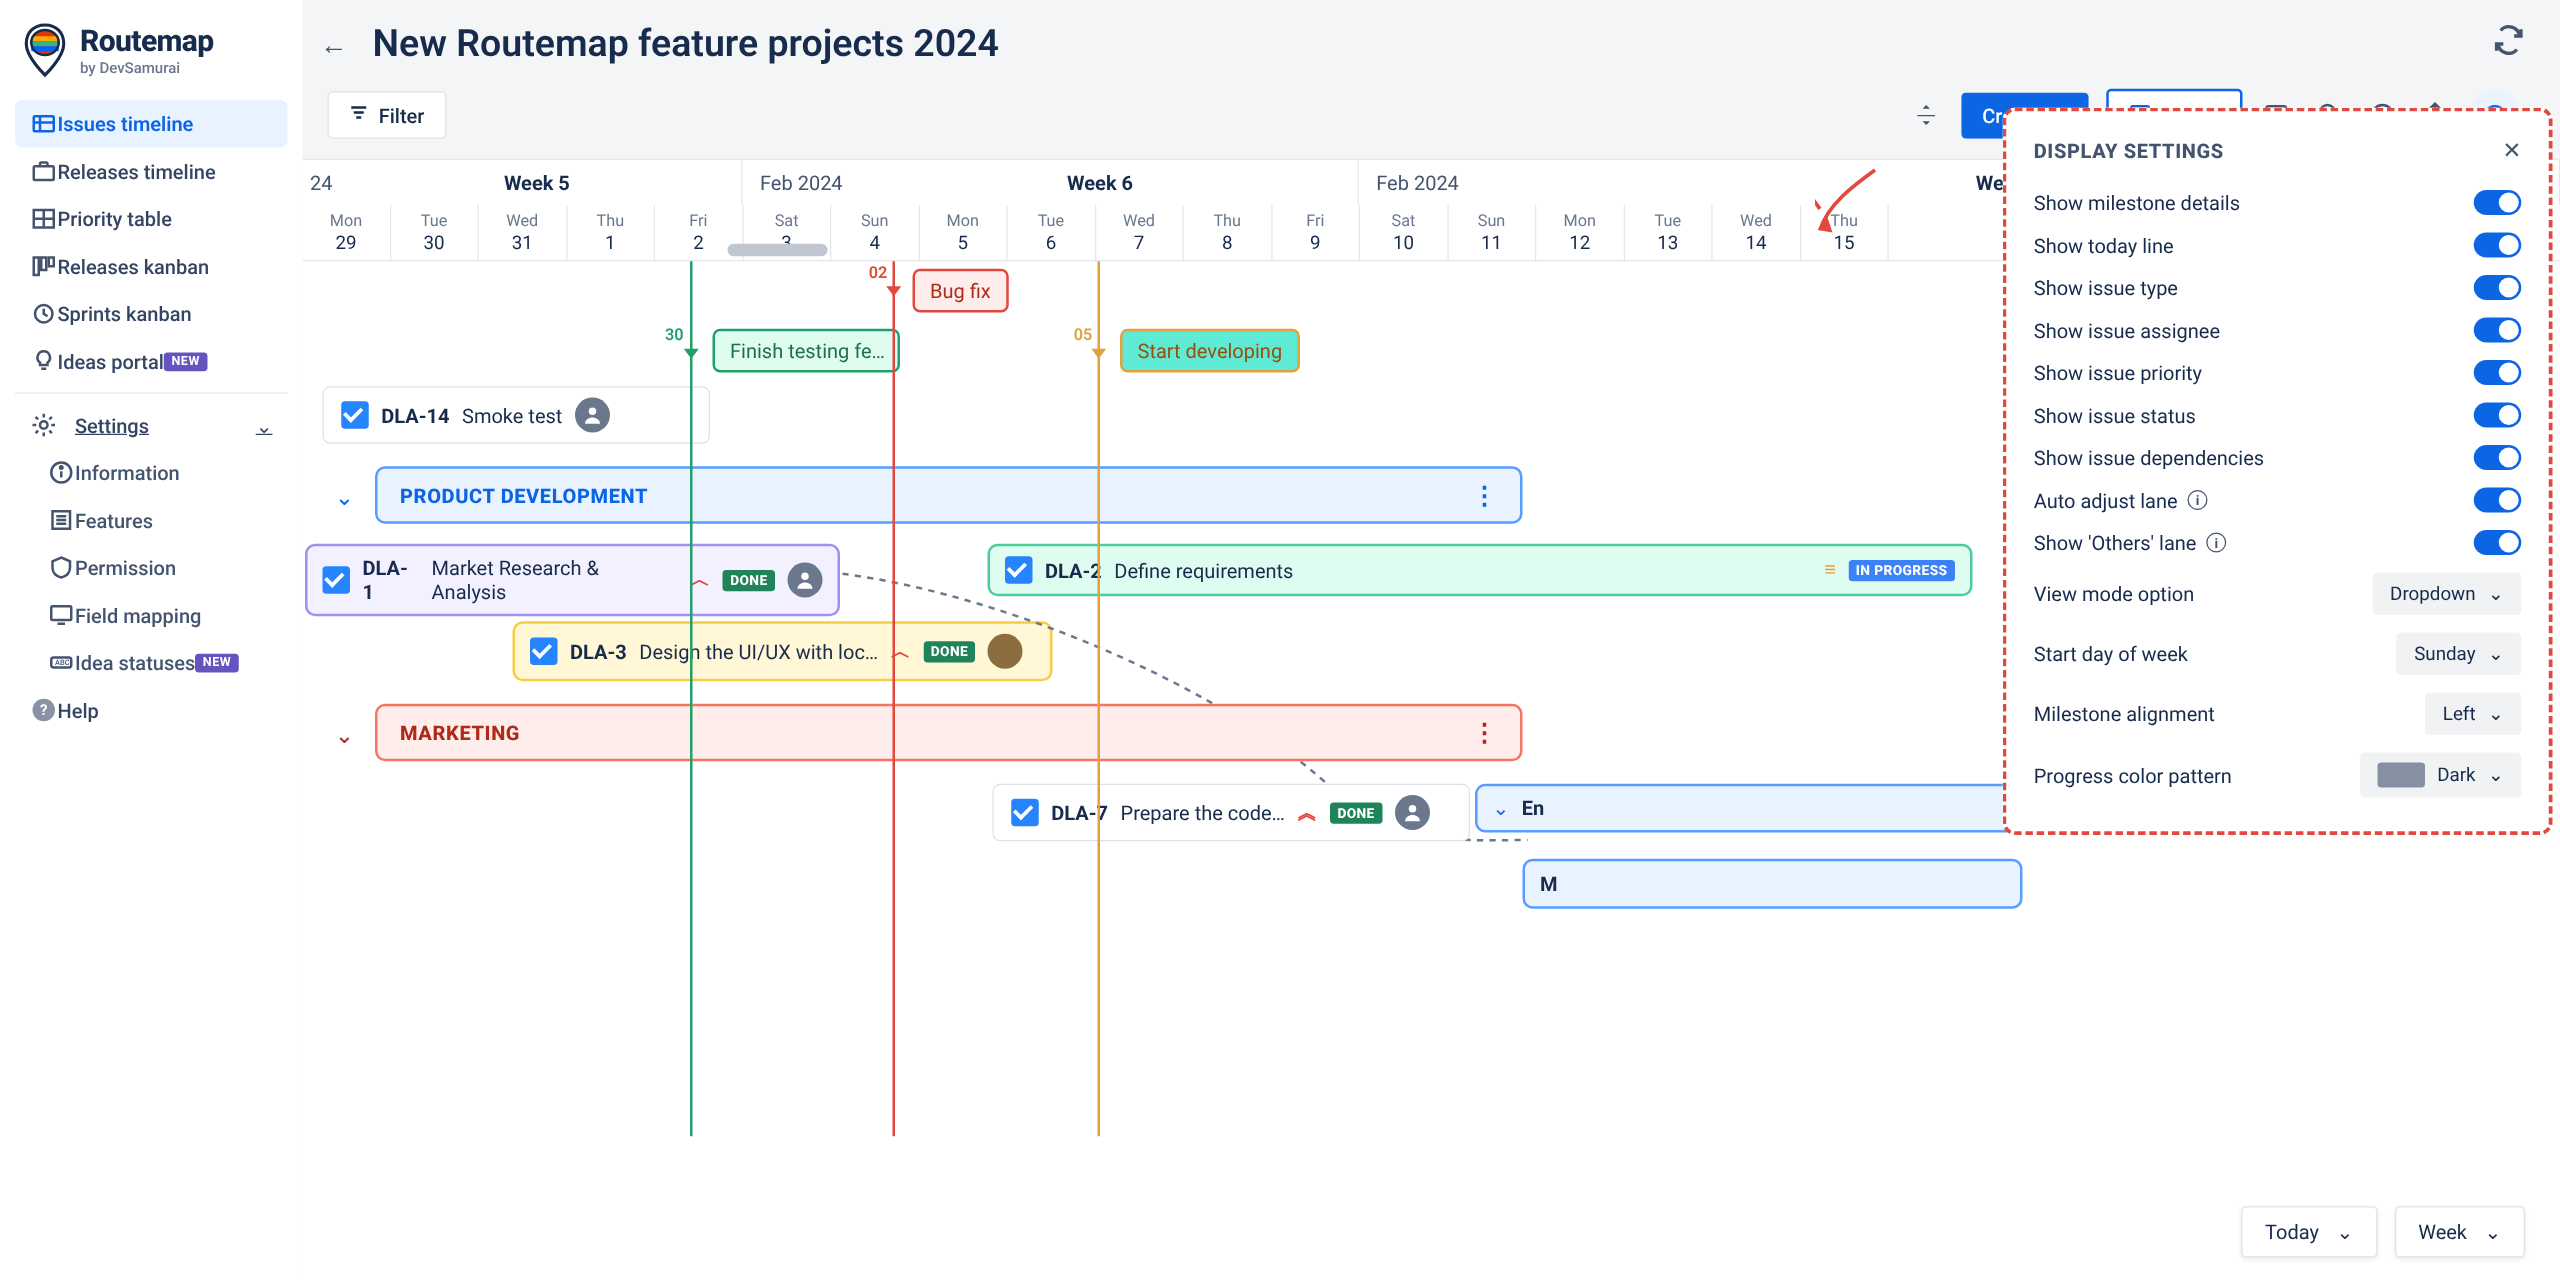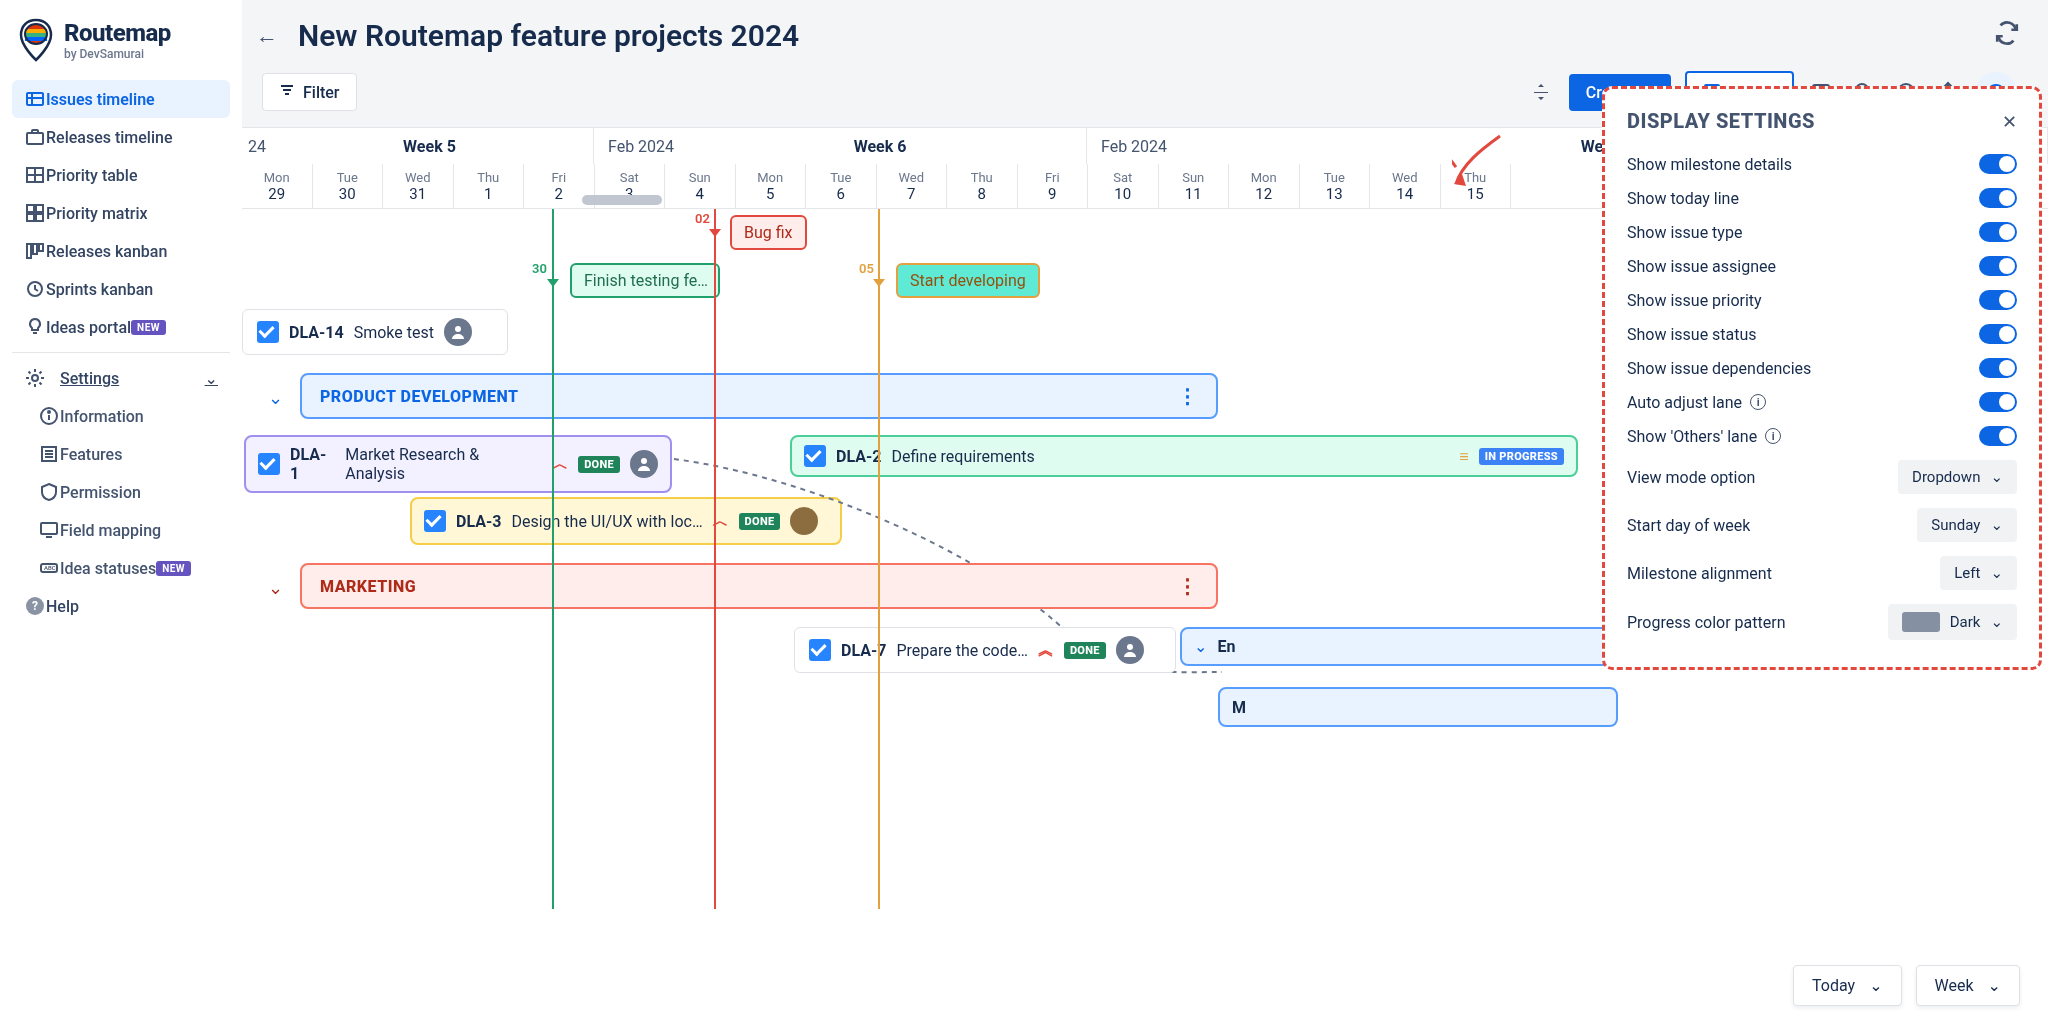--- a/index.html
+++ b/index.html
@@ -91,21 +91,21 @@
 
 .dep-curve { position: absolute; pointer-events: none; }
 
 
 .footer-controls { position: absolute; bottom: 18px; right: 28px; display: flex; gap: 14px; padding-left: 32px; }
 .dd { background: #fff; border: 1px solid #dfe1e6; border-radius: 4px; padding: 10px 18px; display: flex; align-items: center; gap: 14px; font-size: 16px; box-shadow: 0 2px 4px rgba(9,30,66,.08); }
 
 
 .panel { position: absolute; right: 6px; top: 86px; width: 440px; background: #fff; border: 3px dashed #e2483d; border-radius: 10px; padding: 20px 22px; z-index: 20; }
 .panel-head { display: flex; align-items: center; margin-bottom: 14px; }
-.panel-title { font-size: 20px; font-weight: 800; color: #44546f; letter-spacing: .5px; }
+.panel-title { font-size: 16px; font-weight: 800; color: #44546f; letter-spacing: .5px; }
 .panel-close { margin-left: auto; font-size: 18px; color: #44546f; cursor: pointer; }
 .setting-row { display: flex; align-items: center; padding: 7px 0; font-size: 16px; color: #172b4d; }
 .setting-row .info { width: 16px; height: 16px; border: 1.5px solid #44546f; border-radius: 50%; display: inline-flex; align-items: center; justify-content: center; font-size: 11px; font-weight: 700; margin-left: 8px; color: #44546f; }
 .toggle { margin-left: auto; width: 38px; height: 20px; background: #0c66e4; border-radius: 10px; position: relative; cursor: pointer; }
 .toggle::after { content: ''; position: absolute; right: 2px; top: 2px; width: 16px; height: 16px; background: #fff; border-radius: 50%; }
 .select { margin-left: auto; background: #f1f2f4; border-radius: 4px; padding: 8px 14px; display: flex; align-items: center; gap: 10px; font-size: 15px; }
 .swatch { width: 38px; height: 20px; background: #8590a2; border-radius: 3px; }
 
 .curve-arrow { position: absolute; left: 1210px; top: 134px; z-index: 25; pointer-events: none; }
 
@@ -159,31 +159,20 @@
             <rect x="2" y="3" width="16" height="14"></rect>
             <line x1="2" y1="10" x2="18" y2="10"></line>
             <line x1="10" y1="3" x2="10" y2="17"></line>
           </svg>
         </span>
       <span>Priority table</span>
     </div>
     <div class="nav-item">
       <span class="nav-icon">
           <svg width="20" height="20" viewBox="0 0 20 20" fill="none" stroke="currentColor" stroke-width="2">
-            <rect x="2" y="2" width="7" height="7"></rect>
-            <rect x="11" y="2" width="7" height="7"></rect>
-            <rect x="2" y="11" width="7" height="7"></rect>
-            <rect x="11" y="11" width="7" height="7"></rect>
-          </svg>
-        </span>
-      <span>Priority matrix</span>
-    </div>
-    <div class="nav-item">
-      <span class="nav-icon">
-          <svg width="20" height="20" viewBox="0 0 20 20" fill="none" stroke="currentColor" stroke-width="2">
             <rect x="2" y="3" width="4" height="14"></rect>
             <rect x="8" y="3" width="4" height="10"></rect>
             <rect x="14" y="3" width="4" height="7"></rect>
           </svg>
         </span>
       <span>Releases kanban</span>
     </div>
     <div class="nav-item">
       <span class="nav-icon">
           <svg width="20" height="20" viewBox="0 0 20 20" fill="none" stroke="currentColor" stroke-width="2">
@@ -452,21 +441,21 @@
           <div class="pill bugfix">
               <span>Bug fix</span>
             </div>
           <div class="pill finish">
               <span>Finish testing fe…</span>
             </div>
           <div class="pill start">
               <span>Start developing</span>
             </div>
 
-          <div class="card" style="left:0;top:100px;width:266px">
+          <div class="card" style="left:16px;top:100px;width:310px">
             <span class="checkbox-ico"></span>
             <span class="key">DLA-14</span>
             <span>Smoke test</span>
             <span class="avatar">
                 <svg width="16" height="16" viewBox="0 0 16 16" fill="#fff">
                   <circle cx="8" cy="5" r="3"></circle>
                   <path d="M2 15c0-3 3-5 6-5s6 2 6 5z"></path>
                 </svg>
               </span>
           </div>

